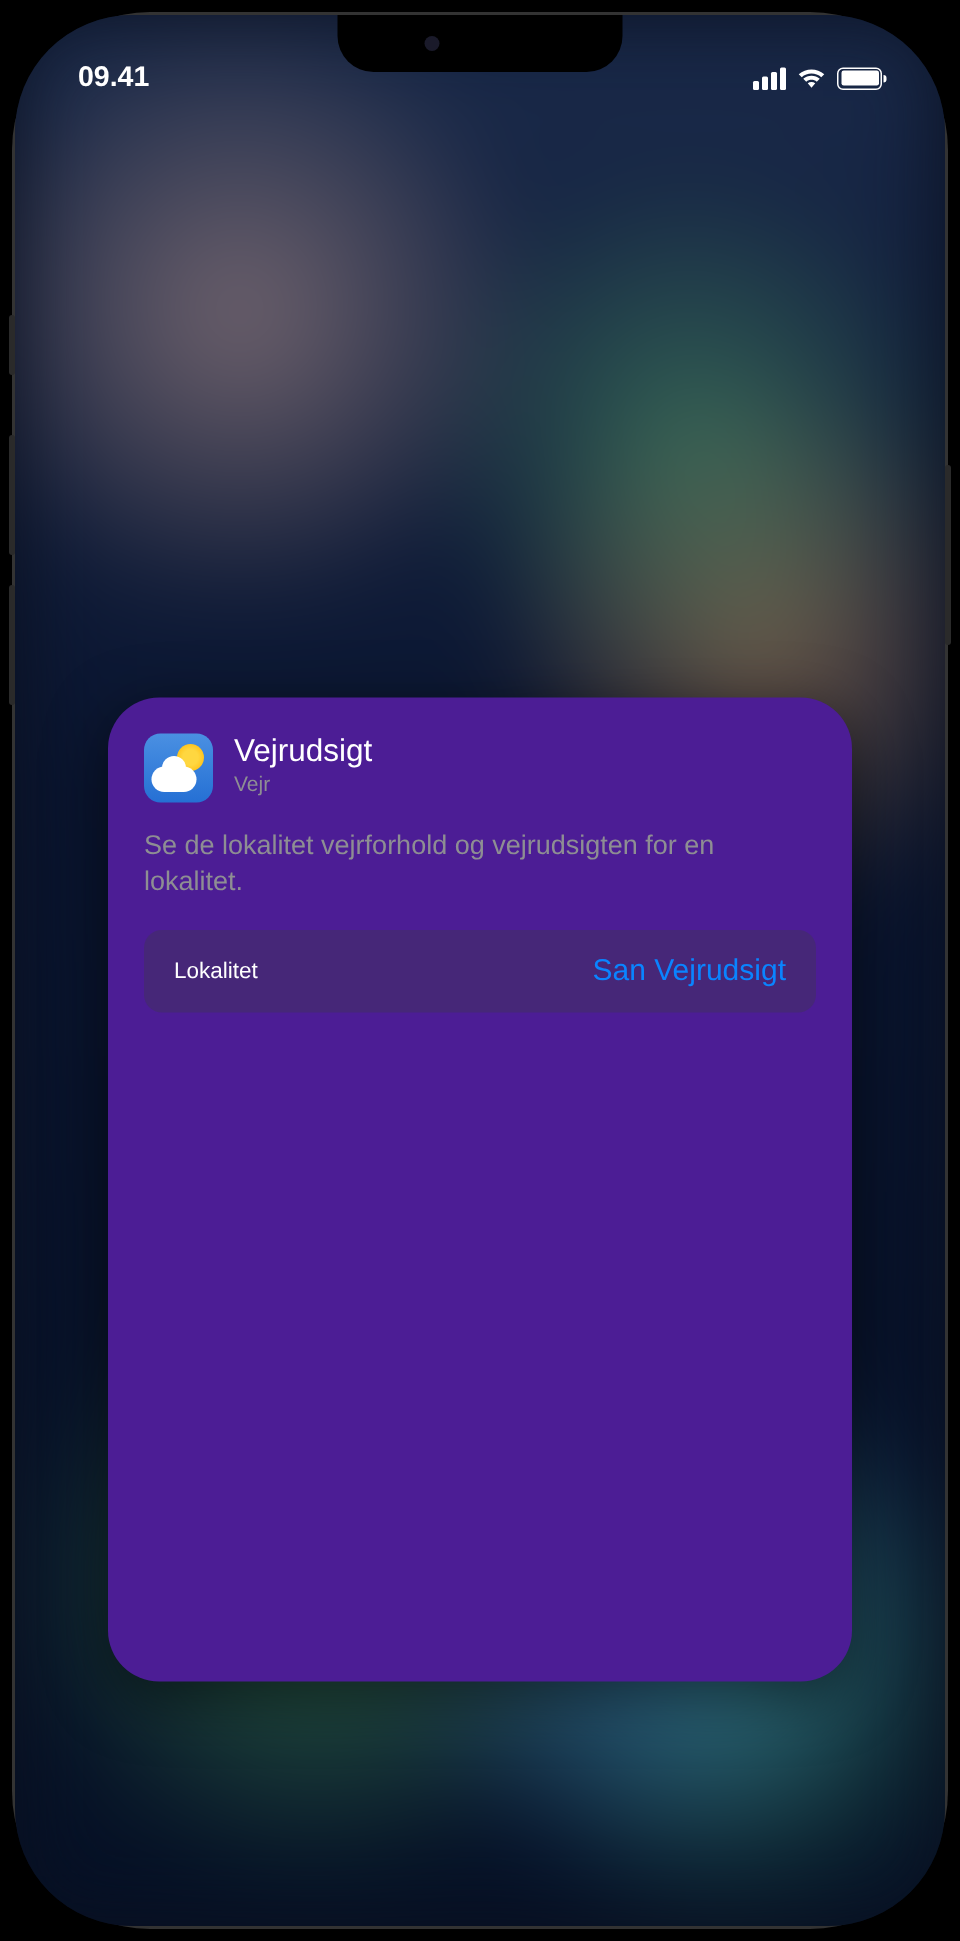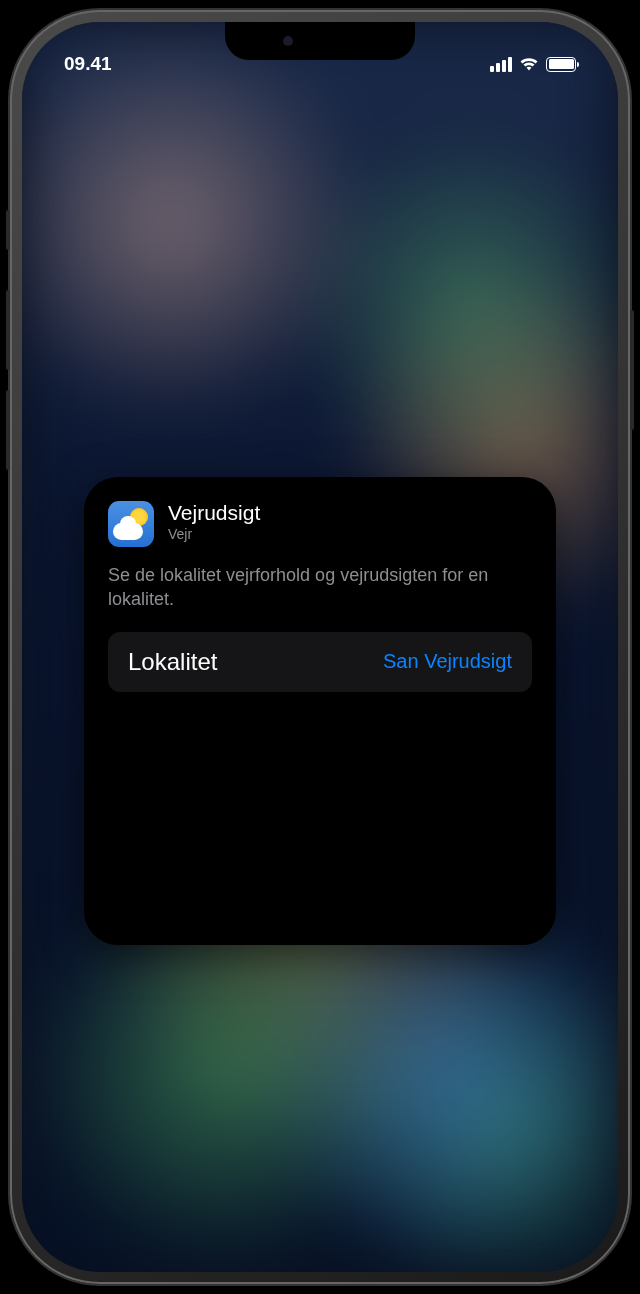--- a/index.html
+++ b/index.html
@@ -16,21 +16,20 @@
       justify-content: center;
       align-items: center;
       font-family: -apple-system, BlinkMacSystemFont, 'Segoe UI', Helvetica, Arial, sans-serif;
     }
     
     .phone-frame {
       width: 620px;
       height: 1274px;
       background: linear-gradient(145deg, #4a4a4a, #1a1a1a);
       border-radius: 90px;
-      padding: 12px;
       position: relative;
       box-shadow: 0 0 0 2px #333, inset 0 0 0 2px #666;
     }
     
     .phone-screen {
       width: 100%;
       height: 100%;
       background: #0a1020;
       border-radius: 78px;
       overflow: hidden;
@@ -158,22 +157,22 @@
     .side-button.left-1 { left: -4px; top: 200px; width: 4px; height: 40px; }
     .side-button.left-2 { left: -4px; top: 280px; width: 4px; height: 80px; }
     .side-button.left-3 { left: -4px; top: 380px; width: 4px; height: 80px; }
     .side-button.right { right: -4px; top: 300px; width: 4px; height: 120px; }
     
     .widget-card {
       position: absolute;
       top: 455px;
       left: 62px;
       right: 62px;
-      height: 468px;
-      background: #000000;
+      height: 656px;
+      background: #4c1d95;
       border-radius: 34px;
       padding: 24px 24px;
       z-index: 60;
       box-shadow: 0 10px 40px rgba(0,0,0,0.5);
     }
     
     .widget-header {
       display: flex;
       align-items: flex-start;
       gap: 14px;
@@ -250,21 +249,21 @@
       background: rgba(60, 60, 67, 0.35);
       border-radius: 12px;
       padding: 16px 20px;
       display: flex;
       justify-content: space-between;
       align-items: center;
     }
     
     .setting-label {
       color: #fff;
-      font-size: 24px;
+      font-size: 15px;
     }
     
     .setting-value {
       color: #0a84ff;
       font-size: 20px;
     }
   </style>
 </head>
 <body>
 

